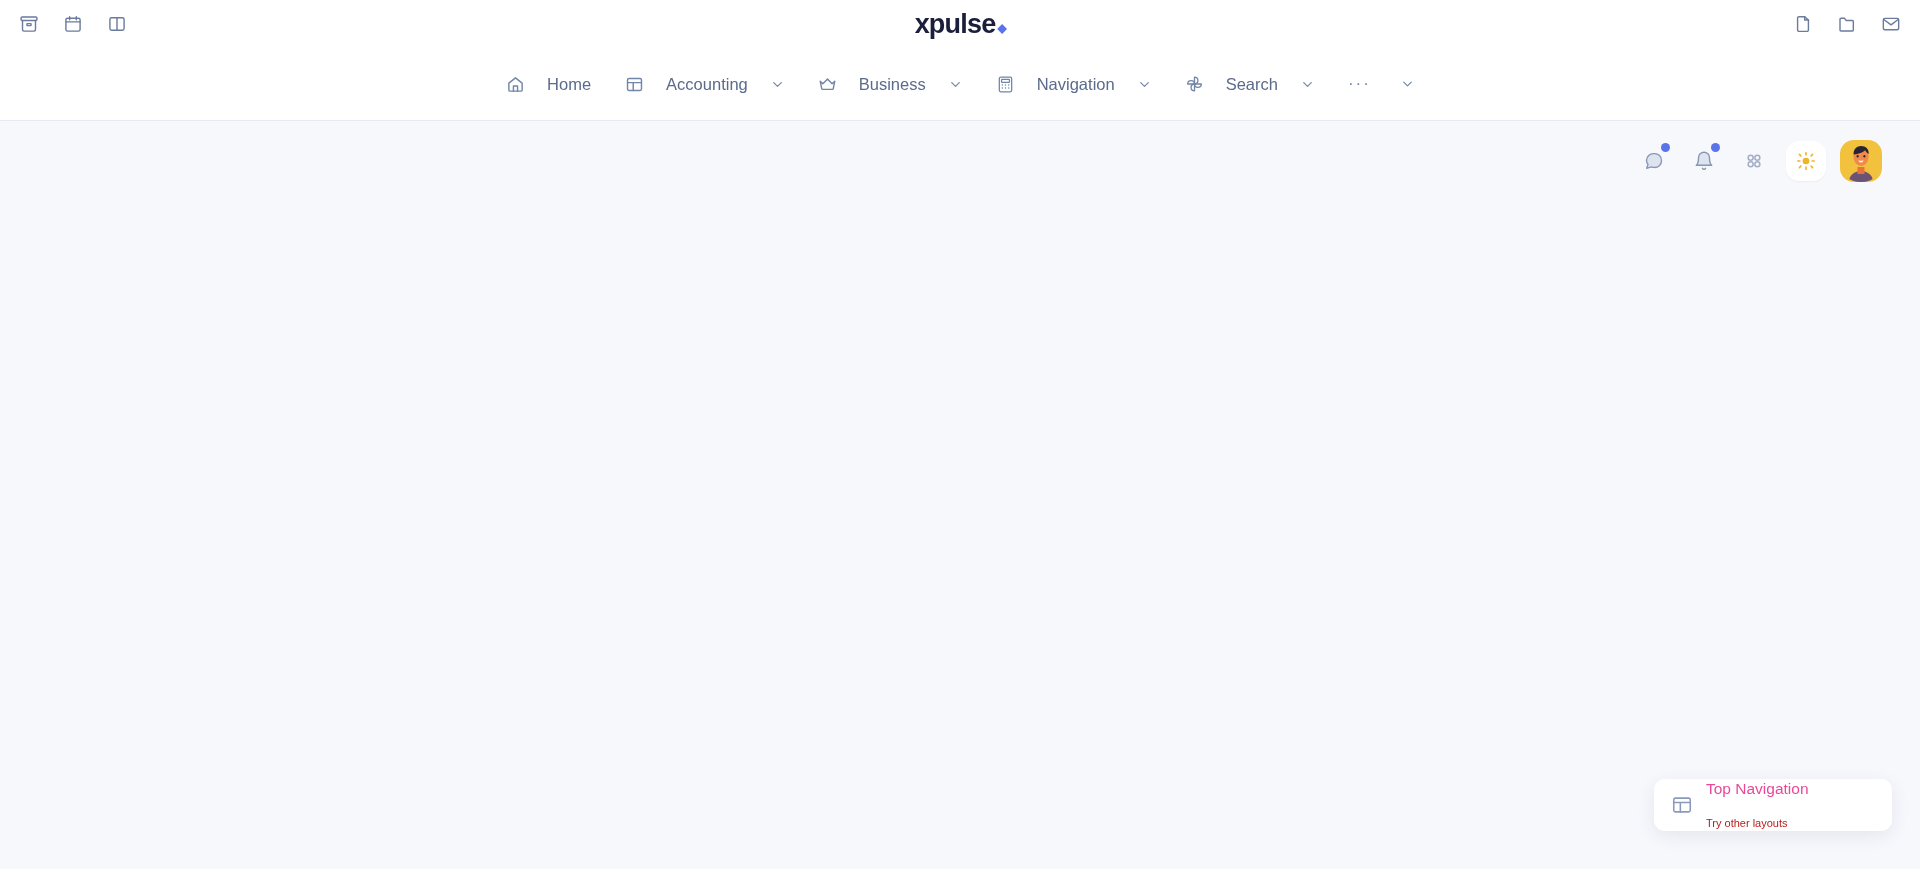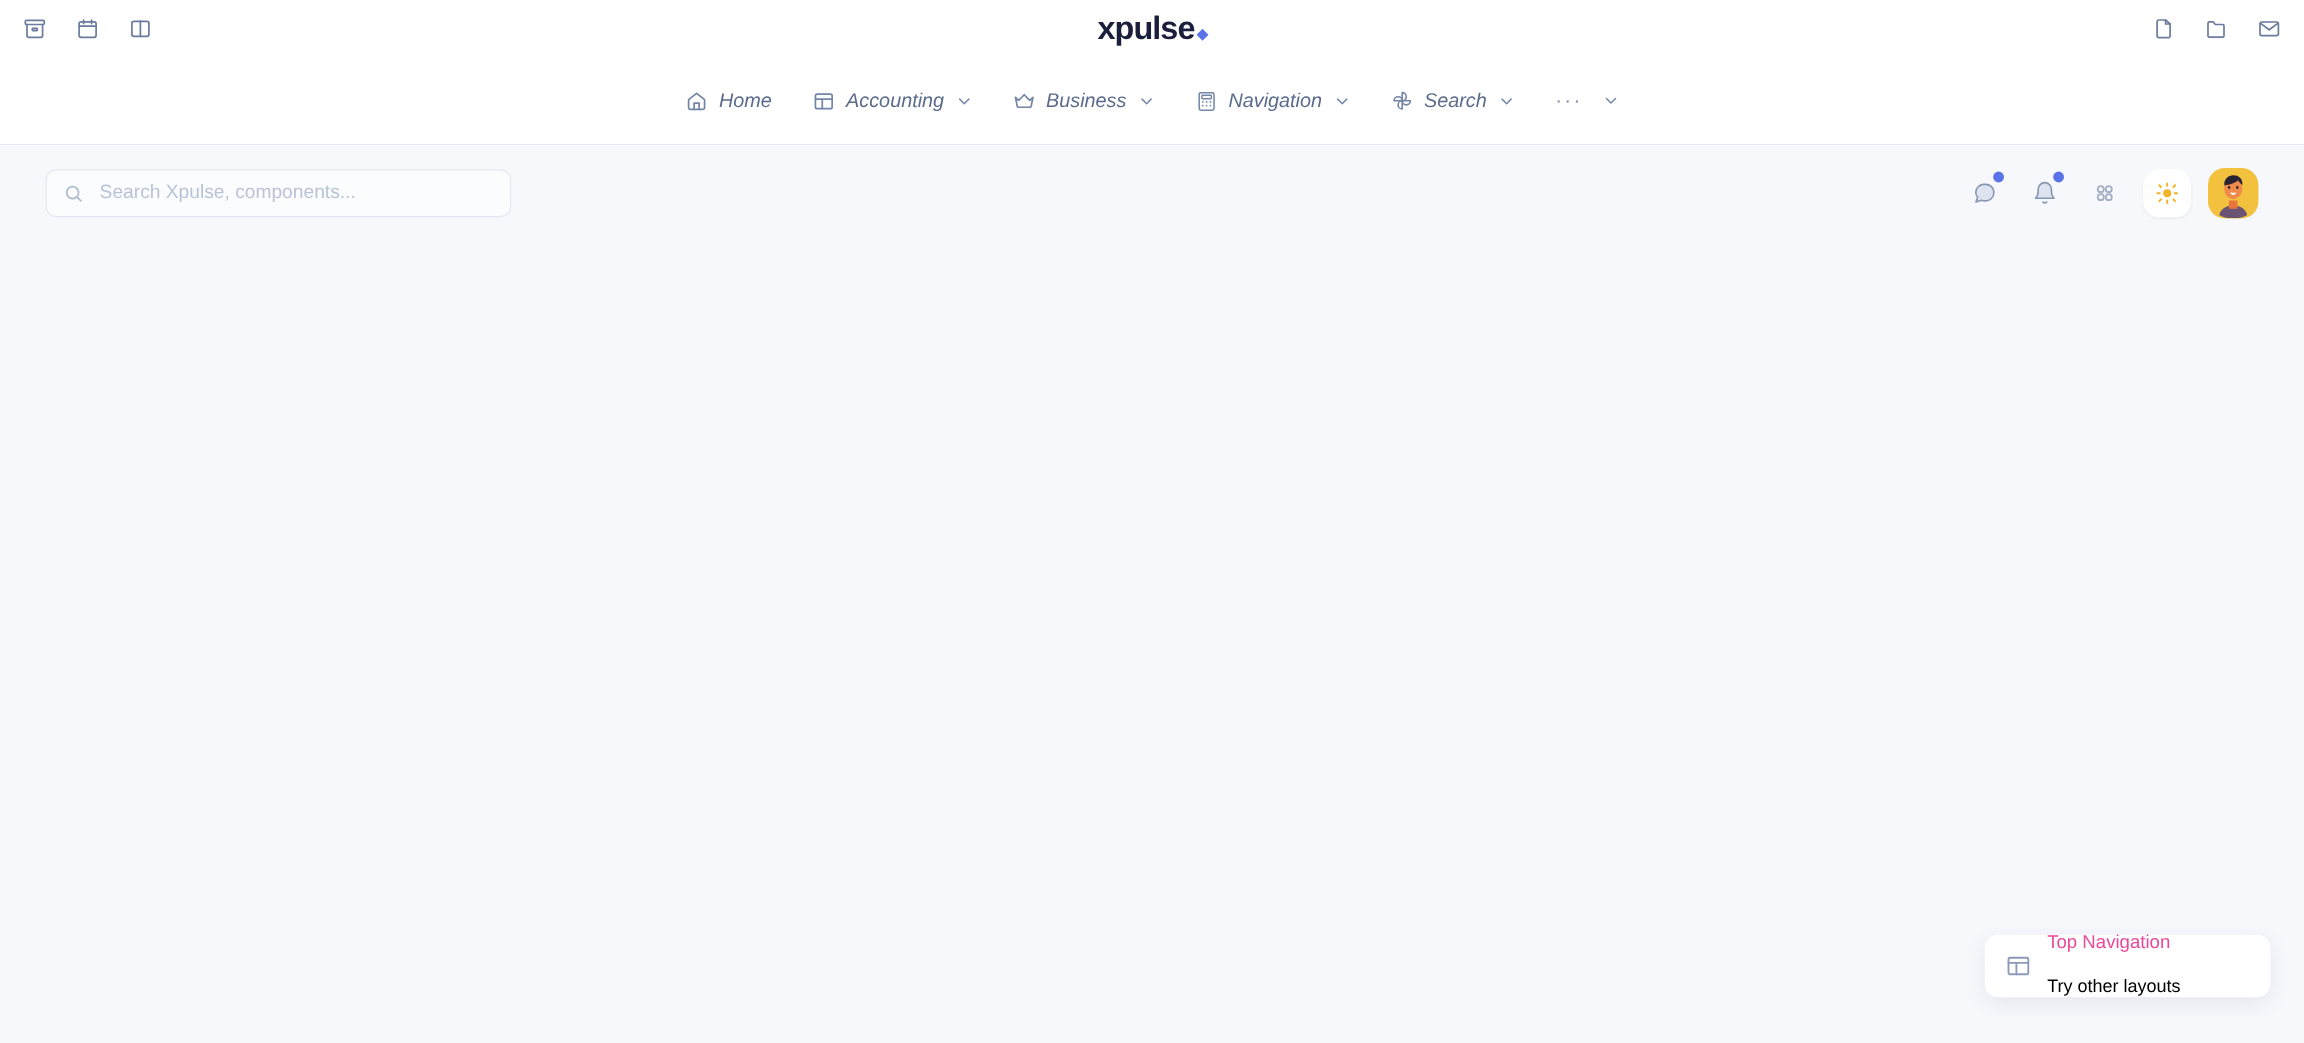--- a/index.html
+++ b/index.html
@@ -67,28 +67,27 @@
     background: #ffffff;
     border-bottom: 1px solid #E6E9F2;
     display: flex;
     align-items: center;
     justify-content: center;
     gap: 10px;
   }
   .nav-item {
     display: flex;
     align-items: center;
-    gap: 9px;
+    gap: 22px;
     padding: 8px 12px;
     border-radius: 8px;
     cursor: pointer;
     color: #5B6B8C;
     font-size: 16.5px;
     white-space: nowrap;
-    font-style: italic;
   }
   .nav-ico {
     width: 19px; height: 19px;
     display: flex; align-items: center; justify-content: center;
     color: #7385A8;
   }
   .chev {
     width: 13px; height: 13px;
     display: flex; align-items: center; justify-content: center;
     color: #7385A8;
@@ -192,22 +191,22 @@
     padding: 0 17px;
     cursor: pointer;
   }
   .layout-ico { color: #8C9ABA; width: 22px; height: 22px; display:flex; flex:none;}
   .layout-title {
     font-size: 15.5px;
     color: #ec4899;
     line-height: 1.15;
   }
   .layout-sub {
-    font-size: 15px;
-    color: #000000;
+    font-size: 11px;
+    color: #b91c1c;
     line-height: 1.3;
     margin-top: 18px;
   }
 </style>
 </head>
 <body>
 
 <div class="topbar">
 
   <div class="topbar-left">
@@ -349,29 +348,20 @@
           <path d="M5 8.5l7 7 7-7"></path>
         </svg>
     </span>
   </div>
 </div>
 
 <div class="content">
 
   <div class="subheader">
 
-    <div class="search-box">
-      <span class="search-ico">
-        <svg width="17" height="17" viewBox="0 0 24 24" fill="none" stroke="currentColor" stroke-width="2" stroke-linecap="round" stroke-linejoin="round">
-          <circle cx="10.6" cy="10.6" r="7"></circle>
-          <path d="M15.8 15.8l4.6 4.6"></path>
-        </svg>
-      </span>
-      <input class="search-input" type="text" placeholder="Search Xpulse, components..." style="">
-    </div>
 
     <div class="actions">
 
       <div class="action-btn">
         <svg width="22" height="22" viewBox="0 0 24 24" fill="#DDE3EF" stroke="#8896B4" stroke-width="1.5" stroke-linecap="round" stroke-linejoin="round">
           <path d="M20.2 11.6a7.4 7.4 0 0 1-8 7.4 8.6 8.6 0 0 1-3.2-.6L4 20l1.5-4.3a7.2 7.2 0 0 1-1.7-4.4 7.4 7.4 0 0 1 8-7.3 7.4 7.4 0 0 1 8.4 7.6z"></path>
         </svg>
         <span class="badge"></span>
       </div>
 

